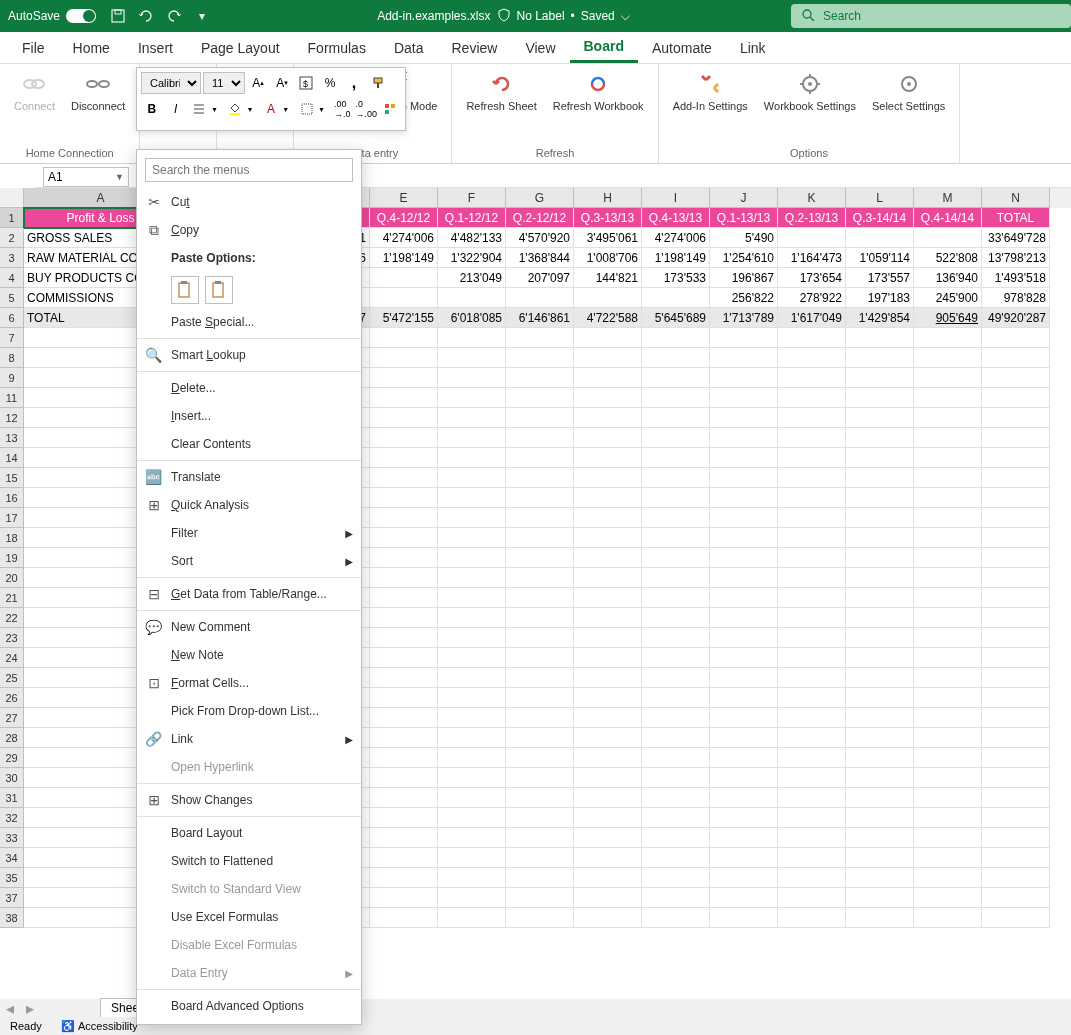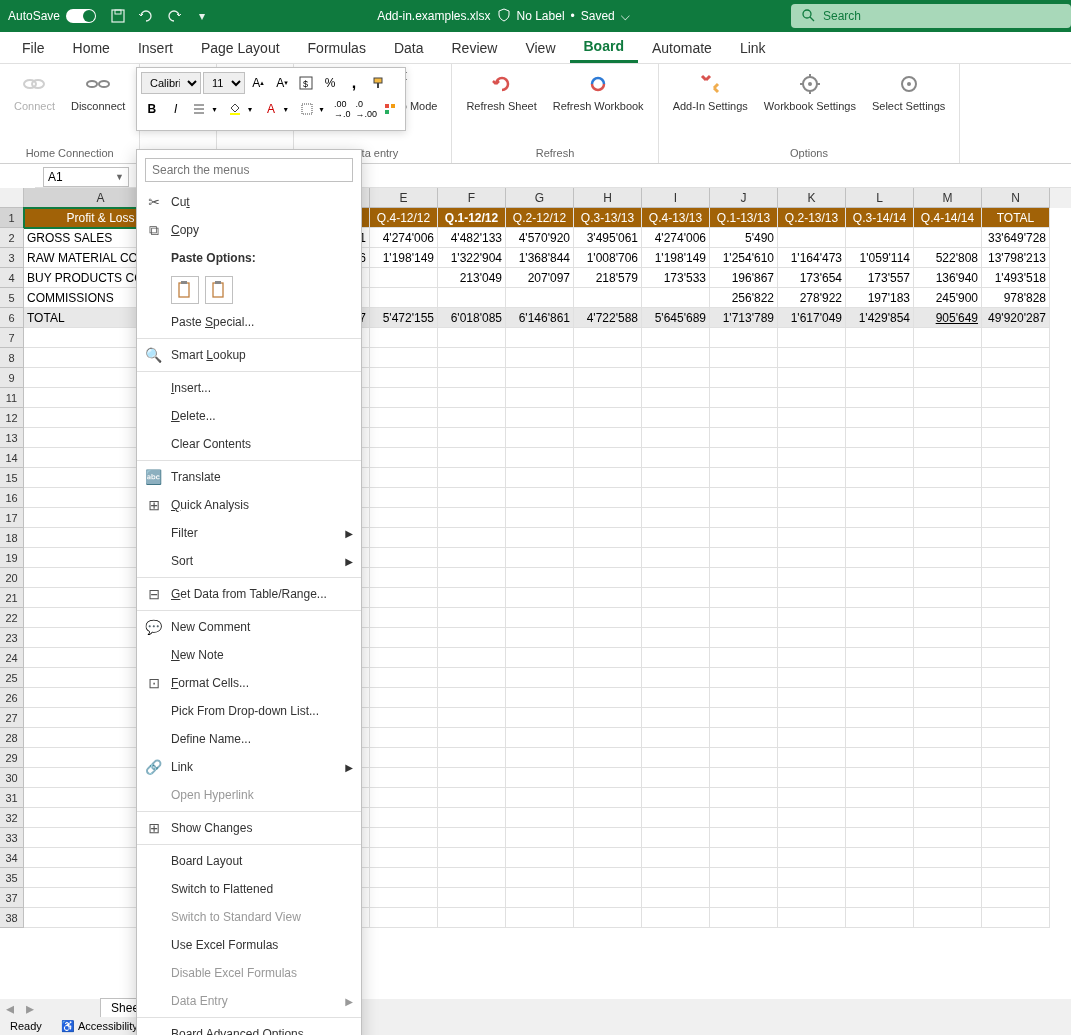--- a/index.html
+++ b/index.html
@@ -44,21 +44,21 @@
 .grid-area { position: relative; }
 .col-headers { display: flex; height: 20px; background: #f0f0f0; }
 .corner { width: 24px; border-right: 1px solid #c0c0c0; border-bottom: 1px solid #c0c0c0; background: #f0f0f0; }
 .colh { border-right: 1px solid #c0c0c0; border-bottom: 1px solid #c0c0c0; text-align: center; font-size: 12px; color: #333; line-height: 20px; background: #e8e8e8; }
 .colh.sel { background: #d4d4d4; }
 .row { display: flex; height: 20px; }
 .rowh { width: 24px; border-right: 1px solid #c0c0c0; border-bottom: 1px solid #c0c0c0; text-align: center; font-size: 11px; color: #333; line-height: 20px; background: #e8e8e8; }
 .rowh.sel { background: #d4d4d4; }
 .cell { border-right: 1px solid #e0e0e0; border-bottom: 1px solid #e0e0e0; font-size: 12px; padding: 0 3px; line-height: 20px; overflow: hidden; white-space: nowrap; }
 .cell.r { text-align: right; }
-.header-row .cell { background: #a16207; color: #fff; text-align: center; font-weight: 400; }
+.header-row .cell { background: #ec4899; color: #fff; text-align: center; font-weight: 400; }
 .header-row .cell:first-of-type { text-align: left; }
 .data-row .cell:first-of-type { background: #e8e8e8; }
 .total-row .cell { background: #e8e8e8; }
 .cell.selected { outline: 2px solid #107c41; outline-offset: -1px; }
 
 
 .context-menu { position: absolute; top: 149px; left: 136px; width: 226px; background: #fff; border: 1px solid #c0c0c0; box-shadow: 0 4px 16px rgba(0,0,0,0.2); z-index: 100; padding: 4px 0; }
 .cm-search { margin: 4px 8px 6px; }
 .cm-search input { width: 100%; height: 24px; border: 1px solid #c0c0c0; padding: 0 6px; font-size: 12px; }
 .cm-item { display: flex; align-items: center; height: 28px; padding: 0 8px; font-size: 12px; color: #333; cursor: pointer; gap: 8px; position: relative; }
@@ -284,21 +284,21 @@
       <div class="colh" style="width: 68px;">K</div>
       <div class="colh" style="width: 68px;">L</div>
       <div class="colh" style="width: 68px;">M</div>
       <div class="colh" style="width: 68px;">N</div>
     </div>
     <div class="row header-row">
       <div class="rowh sel">1</div>
       <div class="cell selected" style="width: 154px;">Profit &amp; Loss</div>
       <div class="cell r" style="width: 192px;"></div>
       <div class="cell" style="width: 68px;">Q.4-12/12</div>
-      <div class="cell" style="width: 68px; font-weight: bold;">Q.1-12/12</div>
+      <div class="cell" style="width: 68px;">Q.1-12/12</div>
       <div class="cell" style="width: 68px;">Q.2-12/12</div>
       <div class="cell" style="width: 68px;">Q.3-13/13</div>
       <div class="cell" style="width: 68px;">Q.4-13/13</div>
       <div class="cell" style="width: 68px;">Q.1-13/13</div>
       <div class="cell" style="width: 68px;">Q.2-13/13</div>
       <div class="cell" style="width: 68px;">Q.3-14/14</div>
       <div class="cell" style="width: 68px;">Q.4-14/14</div>
       <div class="cell" style="width: 68px;">TOTAL</div>
     </div>
     <div class="row data-row">
@@ -331,21 +331,21 @@
       <div class="cell r" style="width: 68px;">522'808</div>
       <div class="cell r" style="width: 68px;">13'798'213</div>
     </div>
     <div class="row data-row">
       <div class="rowh">4</div>
       <div class="cell" style="width: 154px;">BUY PRODUCTS CO</div>
       <div class="cell r" style="width: 192px;"></div>
       <div class="cell r" style="width: 68px;"></div>
       <div class="cell r" style="width: 68px;">213'049</div>
       <div class="cell r" style="width: 68px;">207'097</div>
-      <div class="cell r" style="width: 68px;">218'579</div>
+      <div class="cell r" style="width: 68px;">144'821</div>
       <div class="cell r" style="width: 68px;">173'533</div>
       <div class="cell r" style="width: 68px;">196'867</div>
       <div class="cell r" style="width: 68px;">173'654</div>
       <div class="cell r" style="width: 68px;">173'557</div>
       <div class="cell r" style="width: 68px;">136'940</div>
       <div class="cell r" style="width: 68px;">1'493'518</div>
     </div>
     <div class="row data-row">
       <div class="rowh">5</div>
       <div class="cell" style="width: 154px;">COMMISSIONS</div>
@@ -922,25 +922,25 @@
       <span>Paste <span class="underline">S</span>pecial...</span>
     </div>
     <div class="cm-sep"></div>
     <div class="cm-item">
       <span class="cm-icon">🔍</span>
       <span>Smart <span class="underline">L</span>ookup</span>
     </div>
     <div class="cm-sep"></div>
     <div class="cm-item">
       <span class="cm-icon"></span>
+      <span><span class="underline">D</span>elete...</span>
+    </div>
+    <div class="cm-item">
+      <span class="cm-icon"></span>
       <span><span class="underline">I</span>nsert...</span>
-    </div>
-    <div class="cm-item">
-      <span class="cm-icon"></span>
-      <span><span class="underline">D</span>elete...</span>
     </div>
     <div class="cm-item">
       <span class="cm-icon"></span>
       <span>Clear Contents</span>
     </div>
     <div class="cm-sep"></div>
     <div class="cm-item">
       <span class="cm-icon">🔤</span>
       <span>Translate</span>
     </div>
@@ -972,24 +972,20 @@
       <span class="cm-icon"></span>
       <span><span class="underline">N</span>ew Note</span>
     </div>
     <div class="cm-item">
       <span class="cm-icon">⊡</span>
       <span><span class="underline">F</span>ormat Cells...</span>
     </div>
     <div class="cm-item">
       <span class="cm-icon"></span>
       <span>Pick From Drop-down List...</span>
-    </div>
-    <div class="cm-item">
-      <span class="cm-icon"></span>
-      <span>Define Name...</span>
     </div>
     <div class="cm-item">
       <span class="cm-icon">🔗</span>
       <span>Link</span>
       <span class="cm-arrow">▶</span>
     </div>
     <div class="cm-item disabled">
       <span class="cm-icon"></span>
       <span>Open Hyperlink</span>
     </div>

